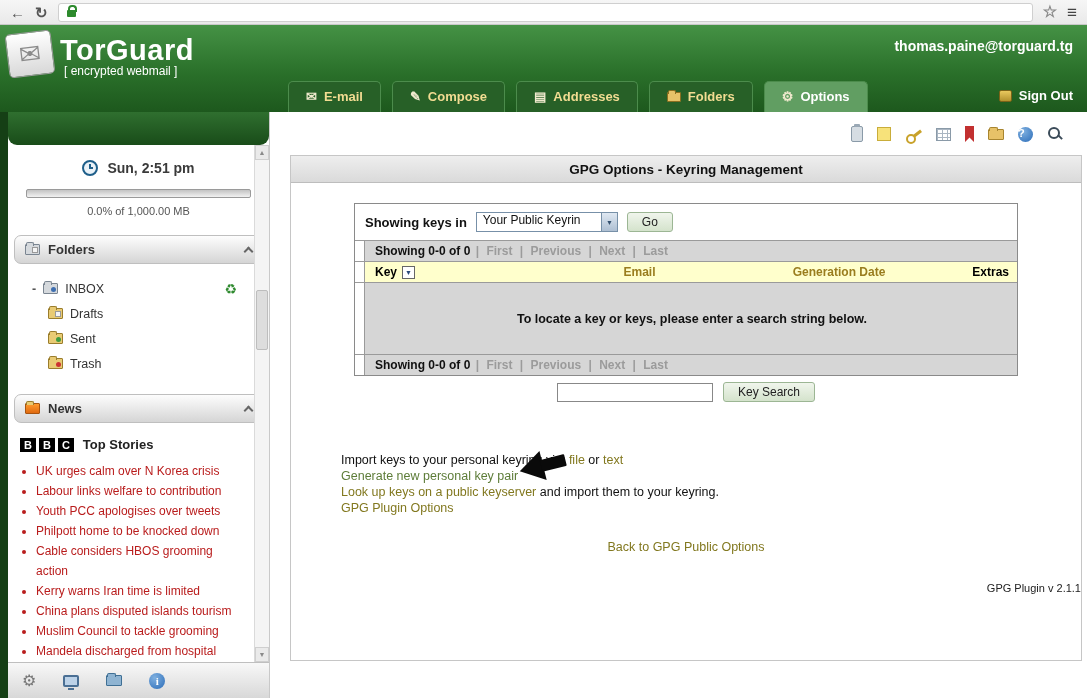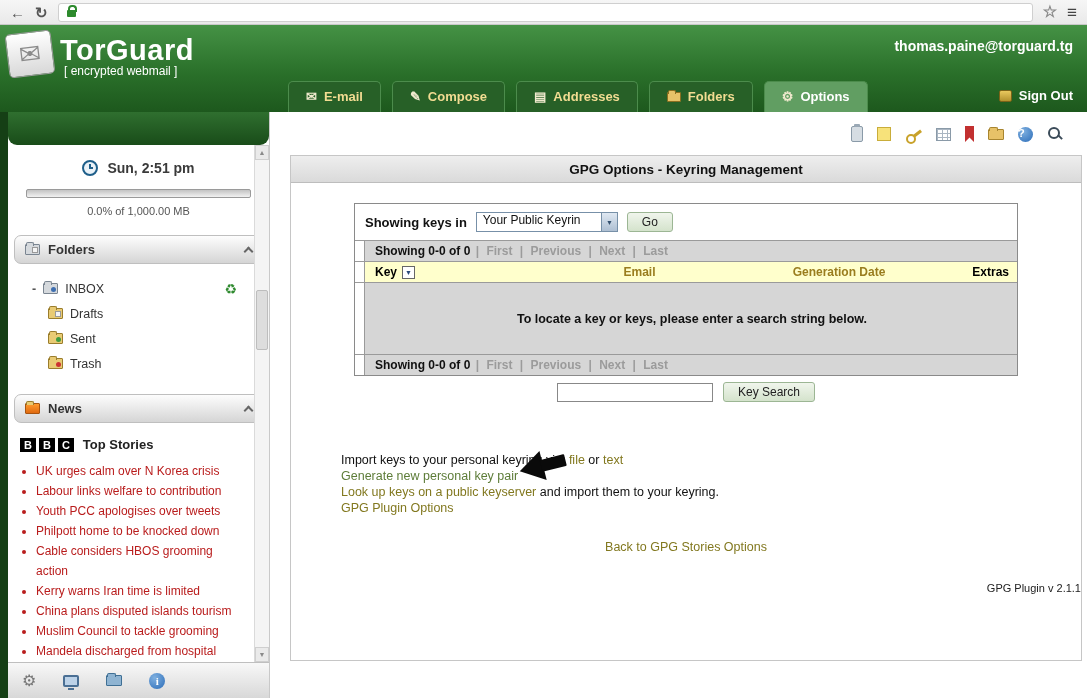--- a/index.html
+++ b/index.html
@@ -347,18 +347,18 @@
         <span class="olive">GPG Plugin Options</span>
       </div>
     </div>
 
     <div class="annot">
       <span class="head"></span>
         <span class="tail"></span>
     </div>
 
     <div class="back-row">
-      <span class="olive">Back to GPG Stories Options</span>
+      <span class="olive">Back to GPG Public Options</span>
     </div>
     <div class="version">GPG Plugin v 2.1.1</div>
   </div>
 
 </div>
 
 </body></html>

